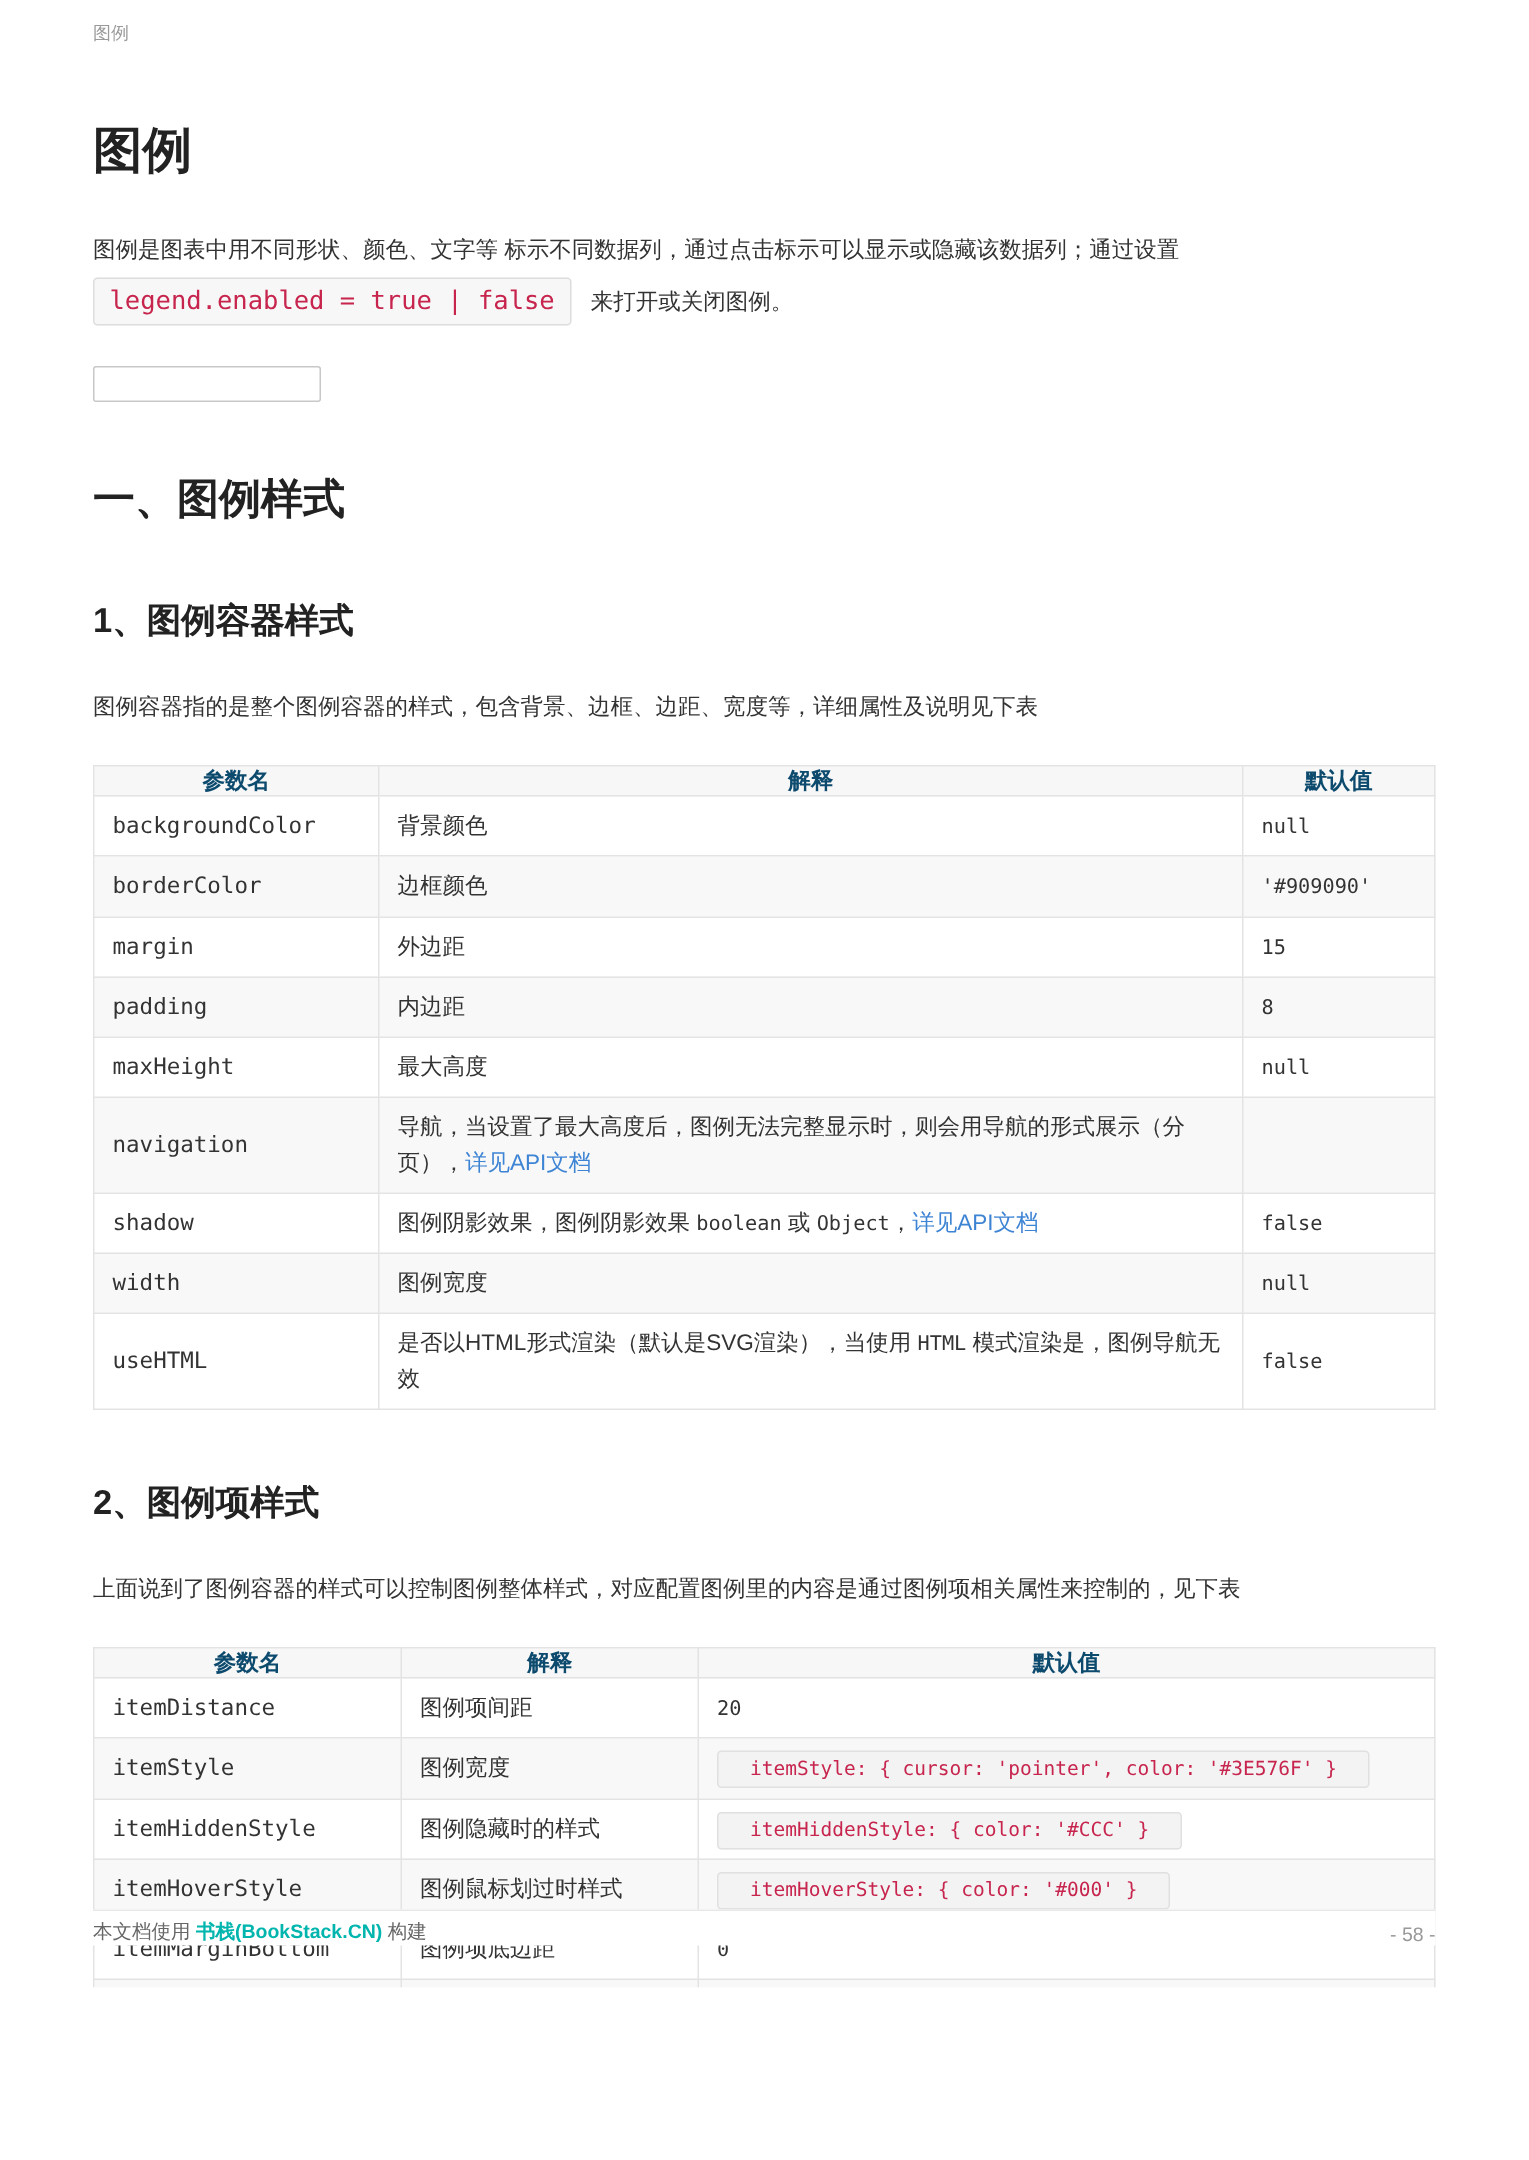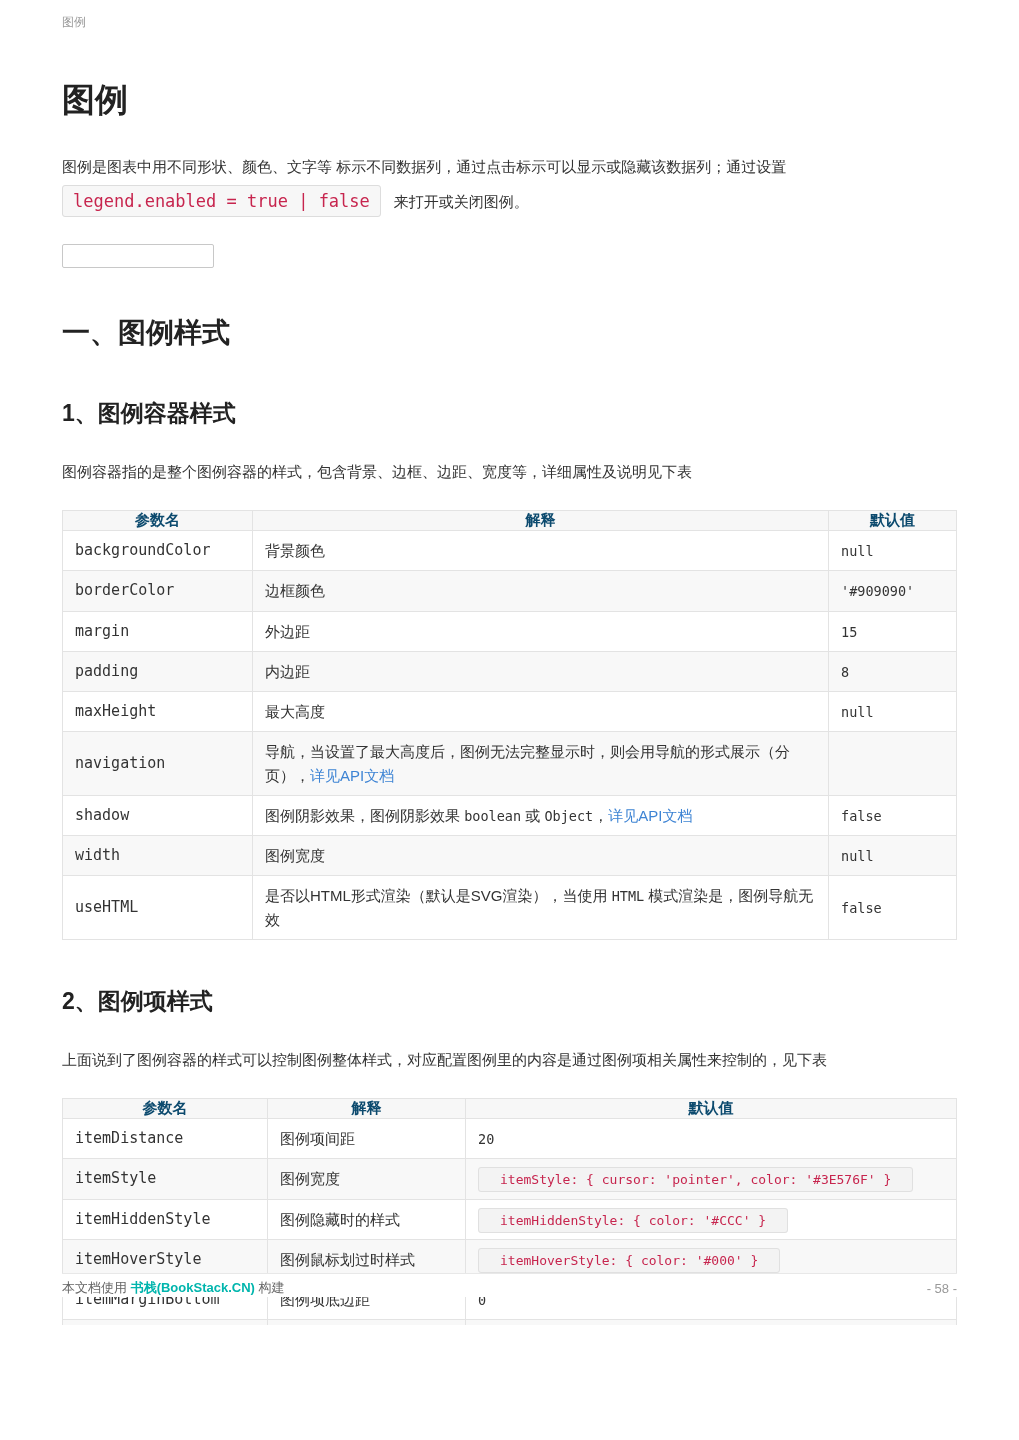--- a/index.html
+++ b/index.html
@@ -87,21 +87,21 @@
 
   .footer {
     position: absolute;
     left: 62px;
     right: 62px;
     bottom: 28px;
     border-top: 1px solid #e8e8e8;
     padding-top: 5px;
     display: flex;
     justify-content: space-between;
-    align-items: center;
+    align-items: flex-end;
     font-size: 13px;
     color: #666;
     background: #fff;
     gap: 41px;
   }
   .brand { color: #00b5ad; font-weight: bold; }
   .page-number { color: #999; }
 </style>
 </head>
 <body>

